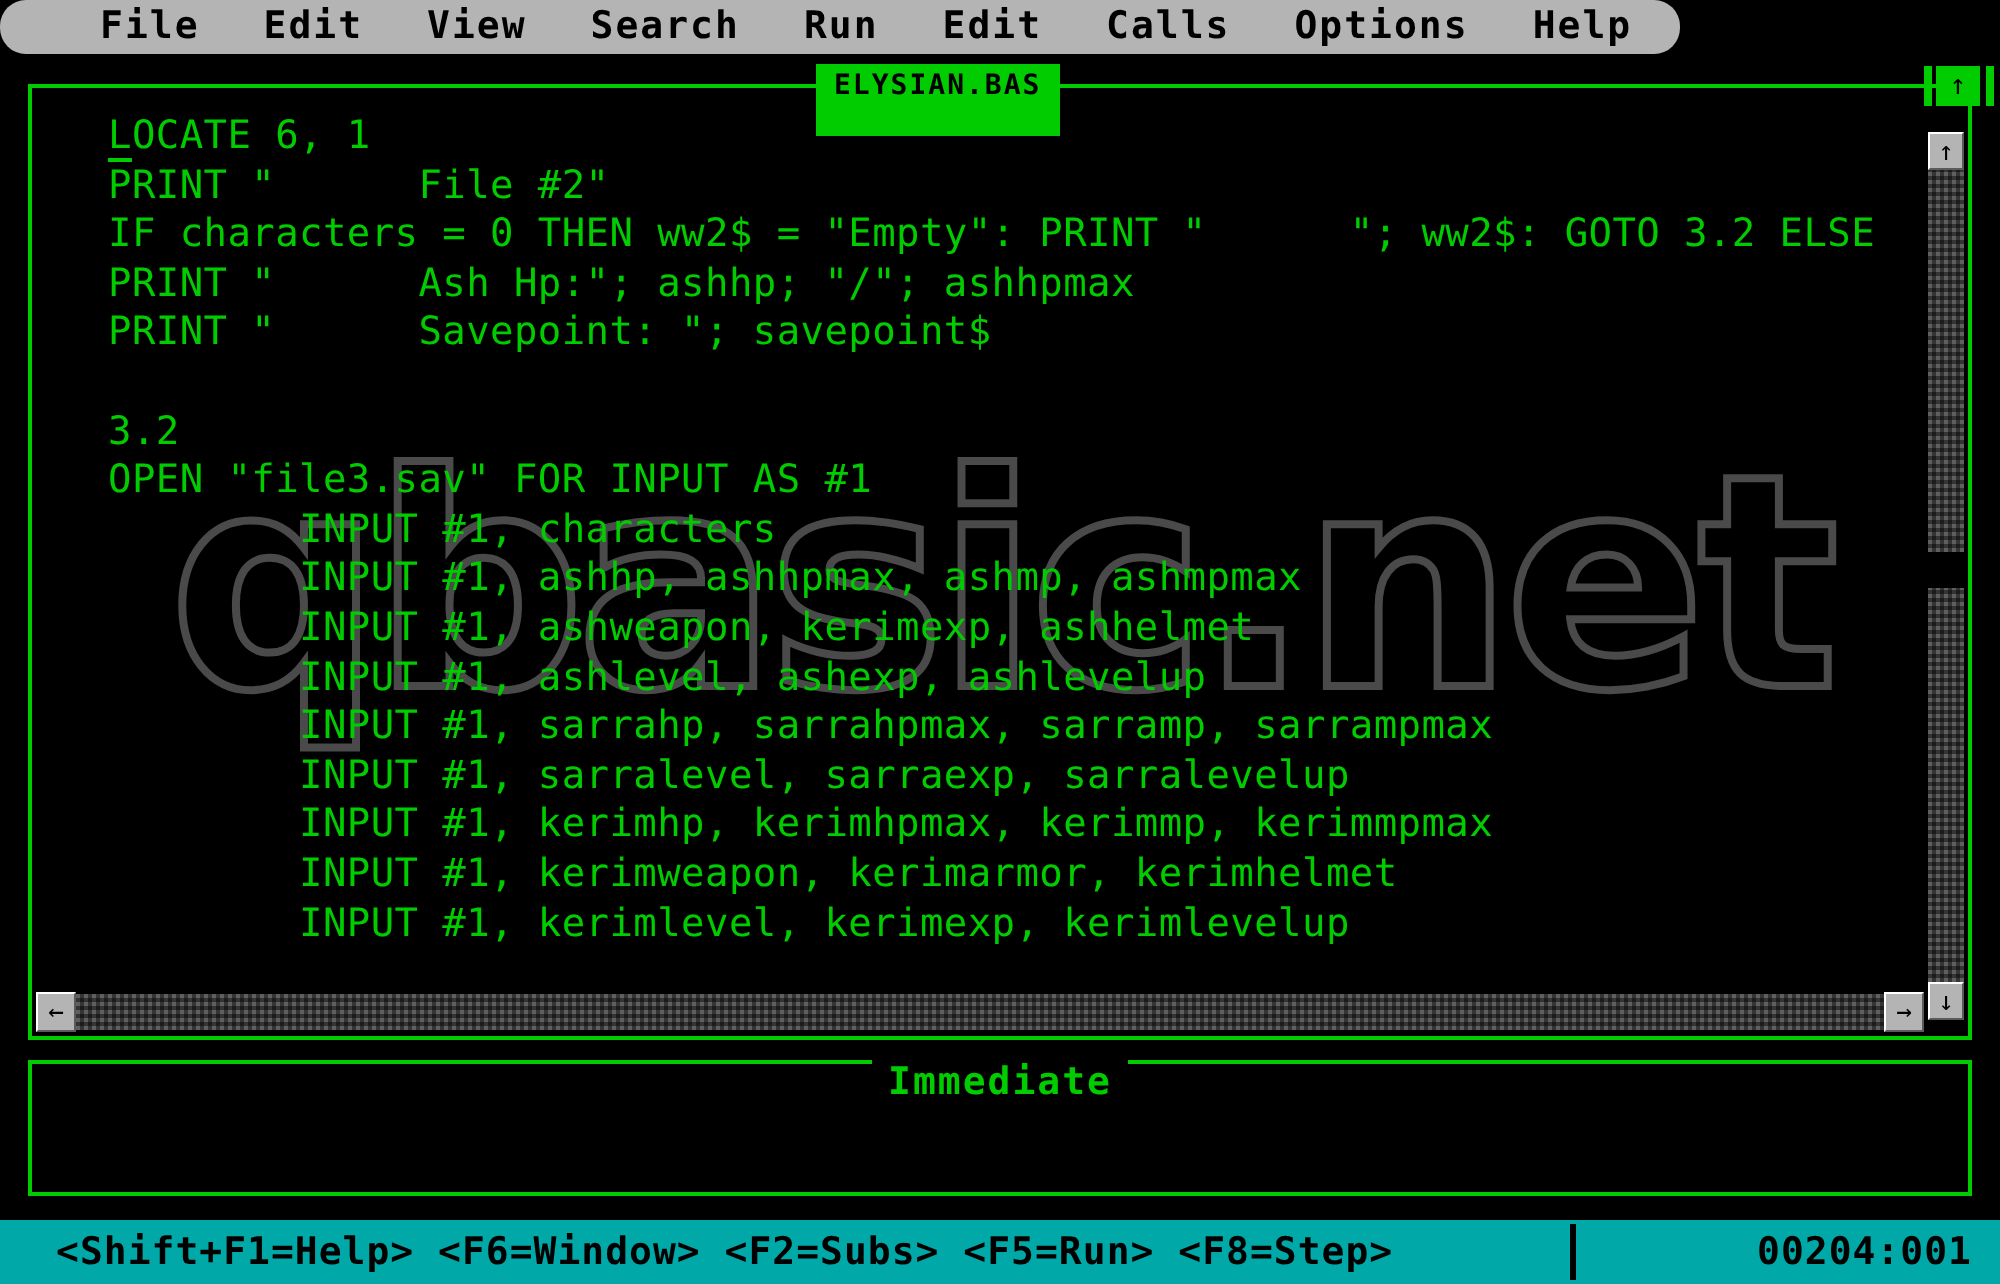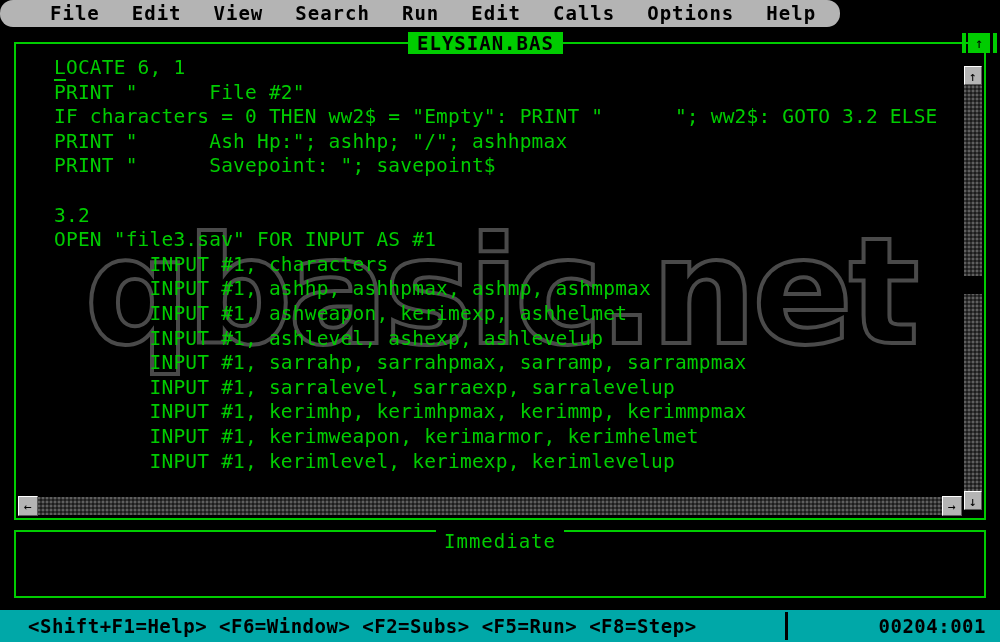--- a/index.html
+++ b/index.html
@@ -48,26 +48,26 @@
     position: absolute;
     left: 14px; top: 42px;
     width: 972px; height: 478px;
     border: 2px solid #00cc00;
     box-sizing: border-box;
     background: #000000;
   }
   #file-title {
     position: absolute;
     left: 408px; top: 32px;
-    height: 22px;
+    height: 36px;
     line-height: 22px;
     padding: 0 9px;
     background: #00cc00;
     color: #000000;
-    font-size: 19px;
+    font-size: 14px;
     font-weight: bold;
     letter-spacing: 1px;
     white-space: pre;
     z-index: 6;
   }
   
   #maximize-btn {
     position: absolute;
     right: 10px; top: 33px;
     width: 22px; height: 20px;
@@ -190,21 +190,21 @@
     box-sizing: border-box;
     background: #000000;
   }
   #immediate-title {
     position: absolute;
     left: 0; top: 530px;
     width: 1000px;
     text-align: center;
     color: #00cc00;
     font-size: 19px;
-    font-weight: normal;
+    font-weight: bold;
     line-height: 22px;
     letter-spacing: 1px;
     z-index: 6;
   }
   #immediate-title span {
     background: #000000;
     padding: 0 8px;
   }
 
   

